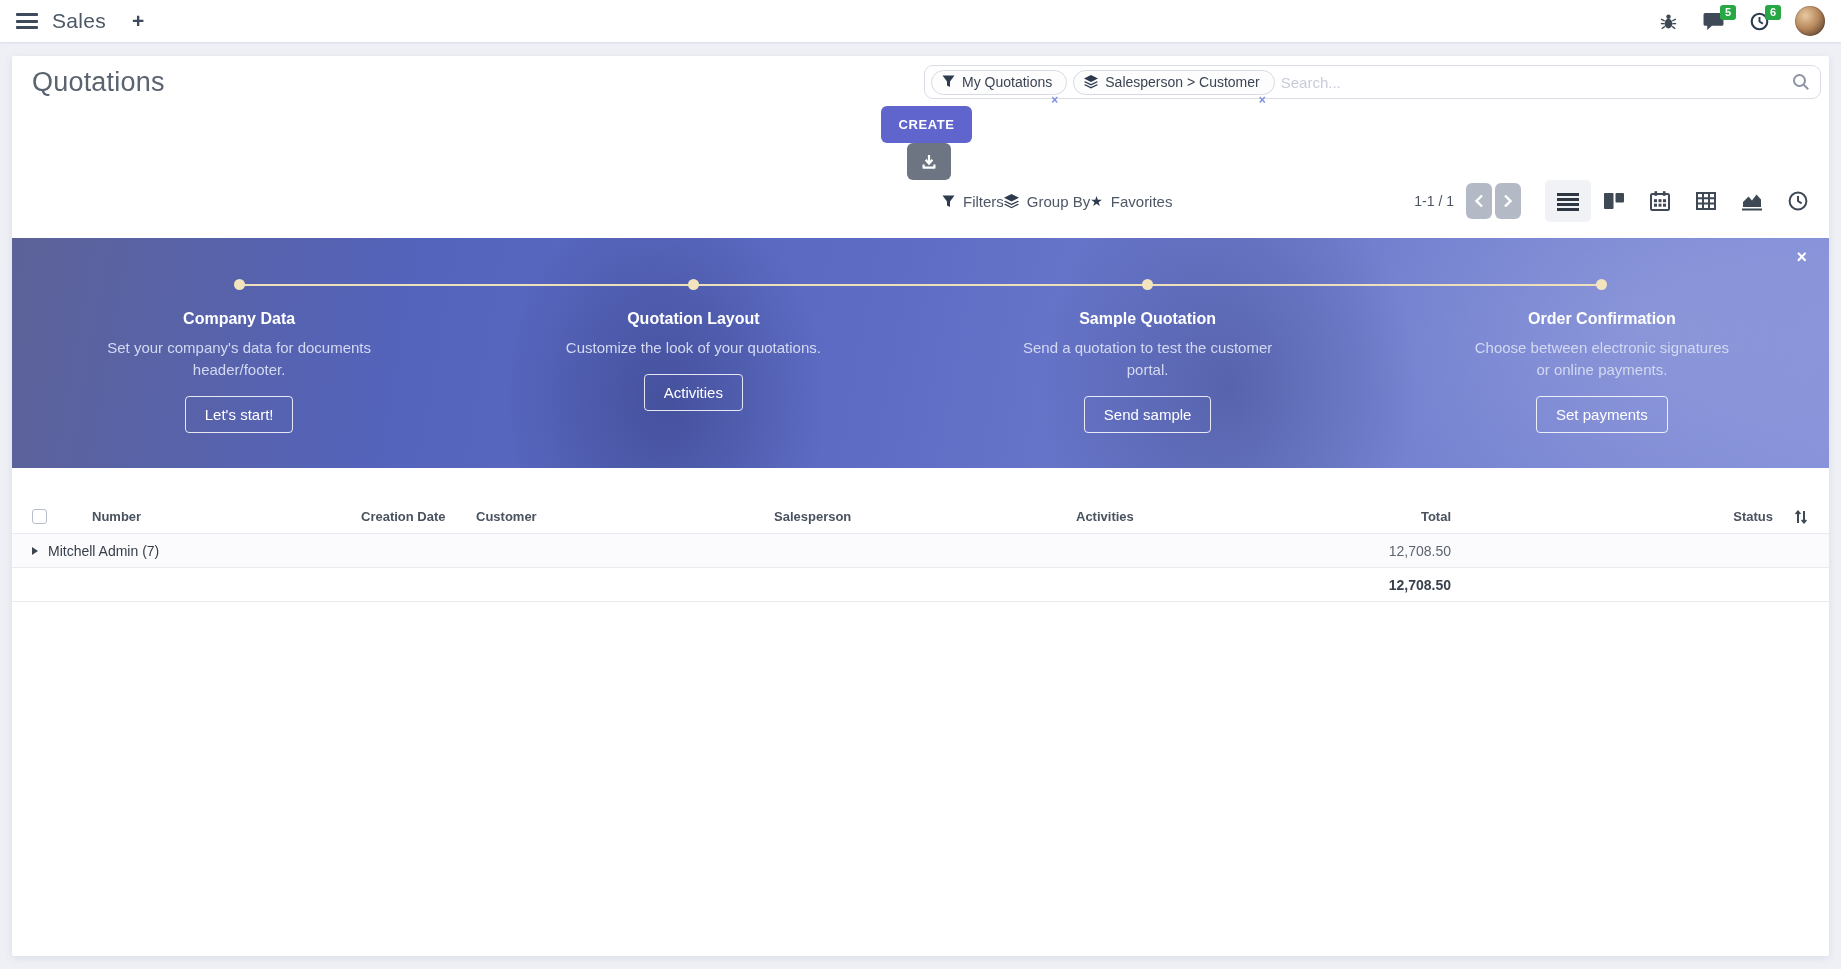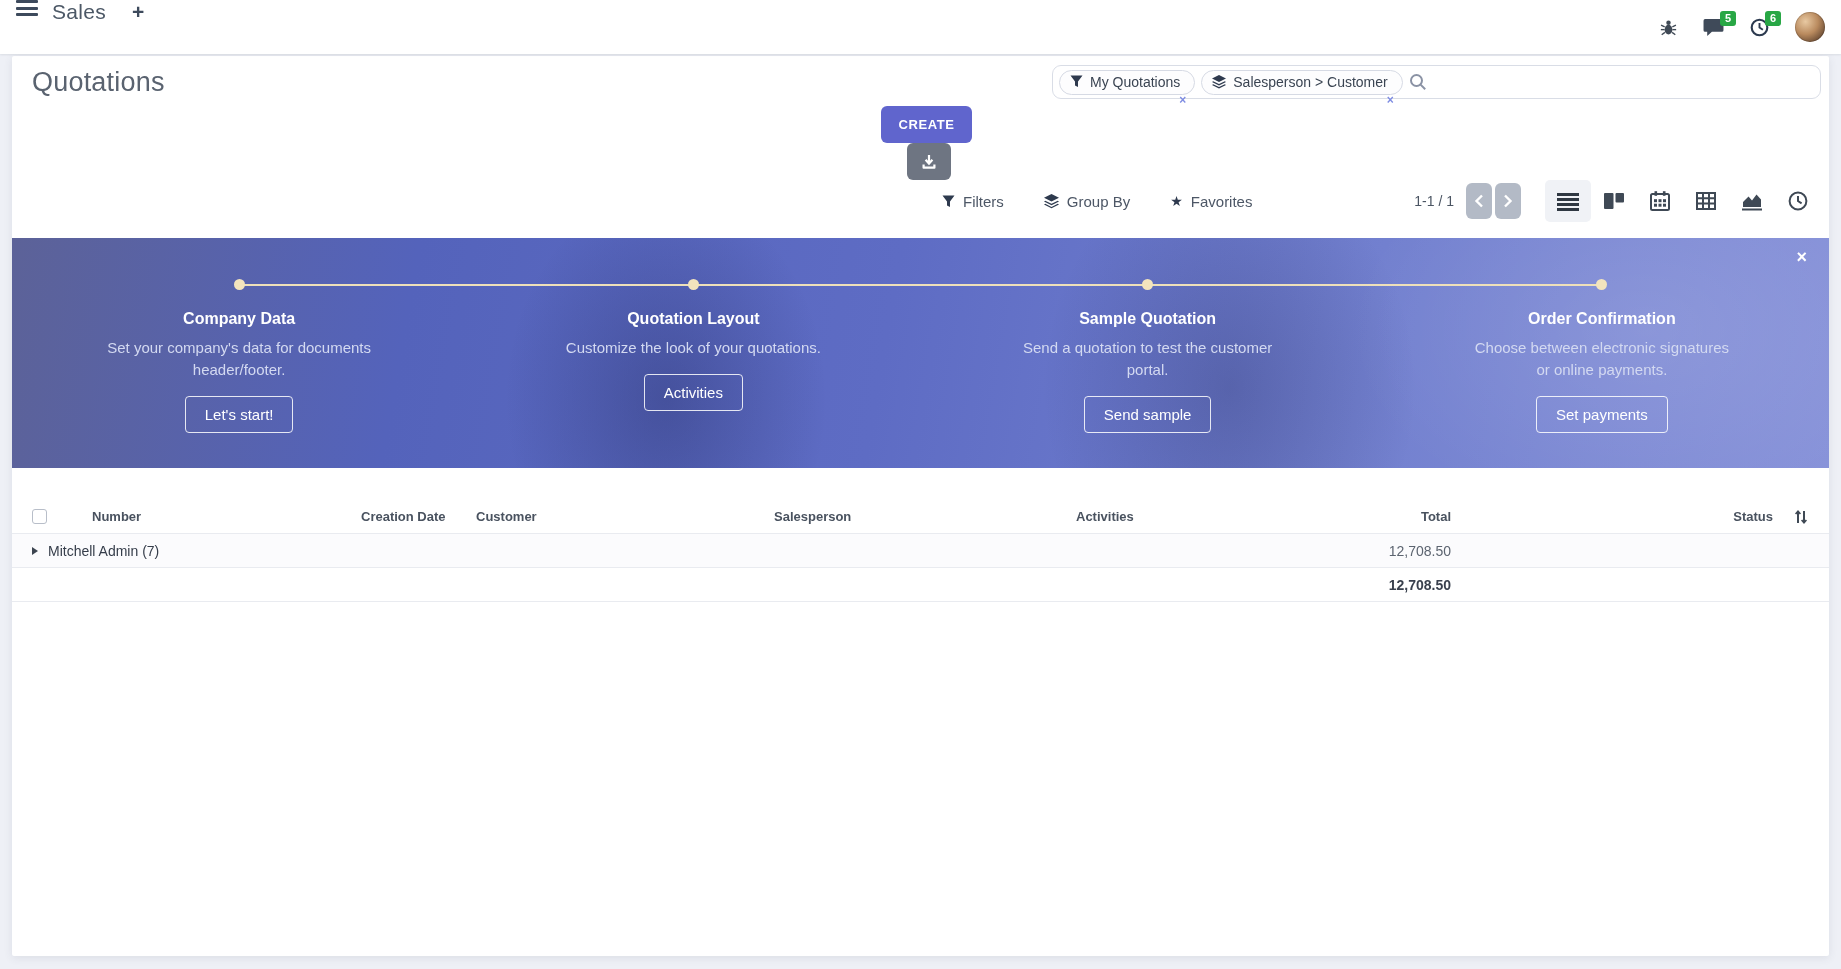--- a/index.html
+++ b/index.html
@@ -4,21 +4,21 @@
 <style>
   * { box-sizing: border-box; margin: 0; padding: 0; }
   html, body { width: 1841px; height: 969px; overflow: hidden; }
   body {
     font-family: "Liberation Sans", sans-serif;
     background: #eef0f6;
     color: #3f4955;
   }
   
   .navbar {
-    height: 54px; background: #fff; display: flex; 
+    height: 42px; background: #fff; display: flex; align-items: center;
     padding: 0 16px; box-shadow: 0 1px 2px rgba(40,50,70,.10); position: relative; z-index: 5;
   }
   .hamburger { width: 22px; display: flex; flex-direction: column; gap: 3.5px; cursor: pointer; }
   .hamburger span { height: 3px; background: #3d4a5c; border-radius: 1px; }
   .app-name { font-size: 21px; color: #4c5866; margin-left: 14px; letter-spacing: .3px; }
   .plus-icon { font-size: 21px; font-weight: 700; color: #3d4a5c; margin-left: 26px; cursor: pointer; }
   .nav-right { margin-left: auto; display: flex; align-items: center; gap: 26px; }
   .nav-icon { position: relative; display: inline-flex; align-items: center; cursor: pointer; }
   .nav-badge {
     position: absolute; top: -7px; right: -12px; background: #28a745; color: #fff;
@@ -32,21 +32,21 @@
   
   .card {
     position: absolute; left: 12px; right: 12px; top: 56px; height: 900px;
     background: #fff; border-radius: 2px; box-shadow: 0 2px 8px rgba(55,65,90,.10);
     overflow: hidden;
   }
   
   .cp-top { display: flex; align-items: flex-start; padding: 9px 8px 0 20px; }
   .page-title { font-size: 27px; color: #5a6370; font-weight: 400; letter-spacing: .2px; padding-top: 2px; }
   .searchbar {
-    margin-left: auto; width: 769px; height: 34px; border: 1px solid #d9dde6; border-radius: 9px;
+    margin-left: auto; width: 897px; height: 34px; border: 1px solid #d9dde6; border-radius: 9px;
     display: flex; align-items: center; padding: 0 10px 0 6px; background: #fff;
   }
   .facet {
     position: relative; display: flex; align-items: center; gap: 7px;
     border: 1px solid #d6dae4; border-radius: 15px; background: #fdfdfe;
     padding: 3px 14px 4px 10px; margin-right: 6px; font-size: 14px; color: #3a4452;
     white-space: nowrap; cursor: pointer;
   }
   .facet-x {
     position: absolute; bottom: -13px; right: 8px; color: #7e8ce2; font-size: 12px;
@@ -60,21 +60,21 @@
   .btn-create {
     background: #6065cd; color: #fff; border: none; border-radius: 6px;
     font-size: 13px; font-weight: 700; letter-spacing: .6px; padding: 11px 17px;
     font-family: "Liberation Sans", sans-serif; cursor: pointer;
   }
   .btn-export {
     background: #6e7582; border: none; border-radius: 6px; width: 44px; height: 37px;
     margin-left: 5px; display: inline-flex; align-items: center; justify-content: center; cursor: pointer;
   }
   .cp-right { margin-left: auto; width: 897px; display: flex; align-items: center; }
-  .filter-menus { display: flex; align-items: flex-end; gap: 40px; padding-left: 18px; }
+  .filter-menus { display: flex; align-items: flex-end; padding-left: 18px; }
   .filter-menu { display: flex; align-items: center; gap: 8px; font-size: 15px; color: #4d5766; cursor: pointer; }
   .star-glyph { font-size: 14px; color: #2e3a4e; line-height: 1; }
   .pager { margin-left: auto; display: flex; align-items: center; }
   .pager-text { font-size: 14px; color: #4b5563; margin-right: 12px; }
   .pager-btn {
     width: 26px; height: 36px; background: #b3bac6; border: none; border-radius: 6px;
     display: inline-flex; align-items: center; justify-content: center; cursor: pointer;
   }
   .pager-btn + .pager-btn { margin-left: 3px; }
   .view-switcher { display: flex; align-items: center; margin-left: 24px; }
@@ -195,20 +195,21 @@
               <g fill="#2e3a4e">
                 <path d="M7 0 L14 3.5 L7 7 L0 3.5 Z"></path>
                 <path d="M1.2 6.2 L7 9.1 L12.8 6.2 L14 6.9 L7 10.4 L0 6.9 Z"></path>
                 <path d="M1.2 9.2 L7 12.1 L12.8 9.2 L14 9.9 L7 13.4 L0 9.9 Z"></path>
               </g>
             </svg>
           </span>
         <span>Salesperson &gt; Customer</span>
         <span class="facet-x">×</span>
       </div>
+      <input class="search-input" placeholder="Search..." style="">
       <span>
           <svg width="18" height="18" viewBox="0 0 18 18">
             <circle cx="7.5" cy="7.5" r="5.5" stroke="#8b93a5" stroke-width="2" fill="none"></circle>
             <line x1="11.6" y1="11.6" x2="16.2" y2="16.2" stroke="#8b93a5" stroke-width="2"></line>
           </svg>
         </span>
     </div>
   </div>
 
   <div class="cp-bottom">

